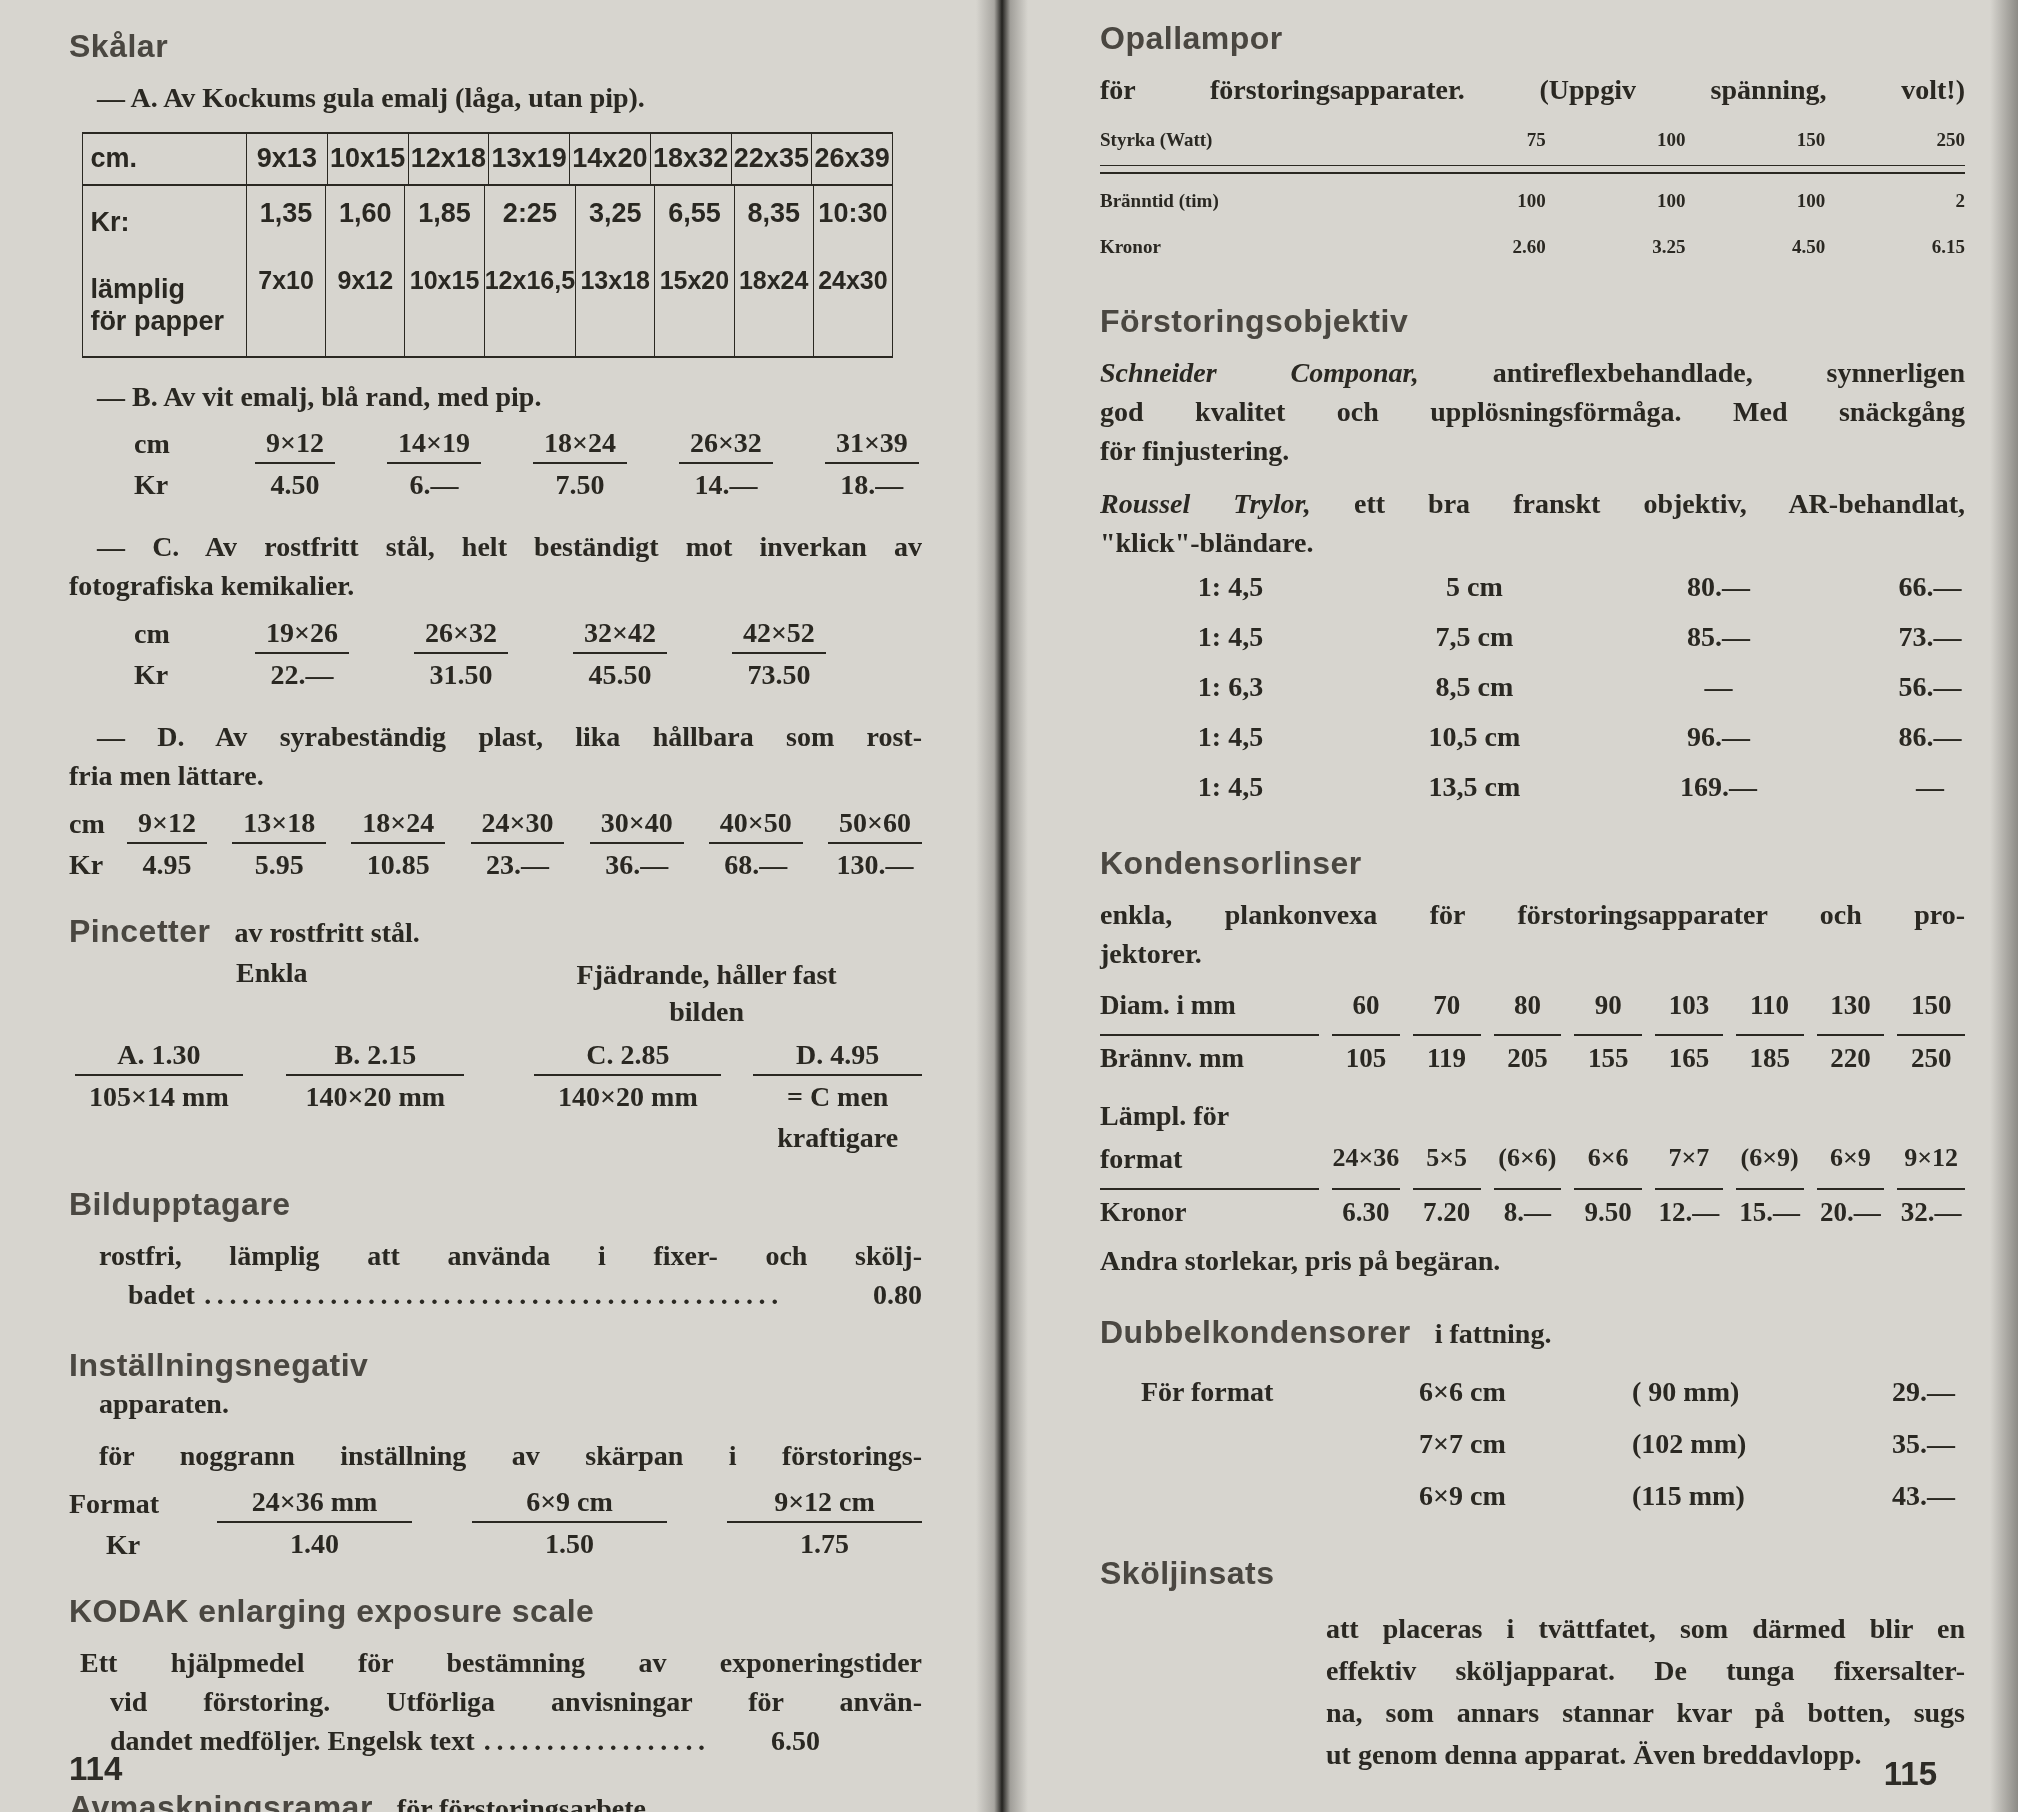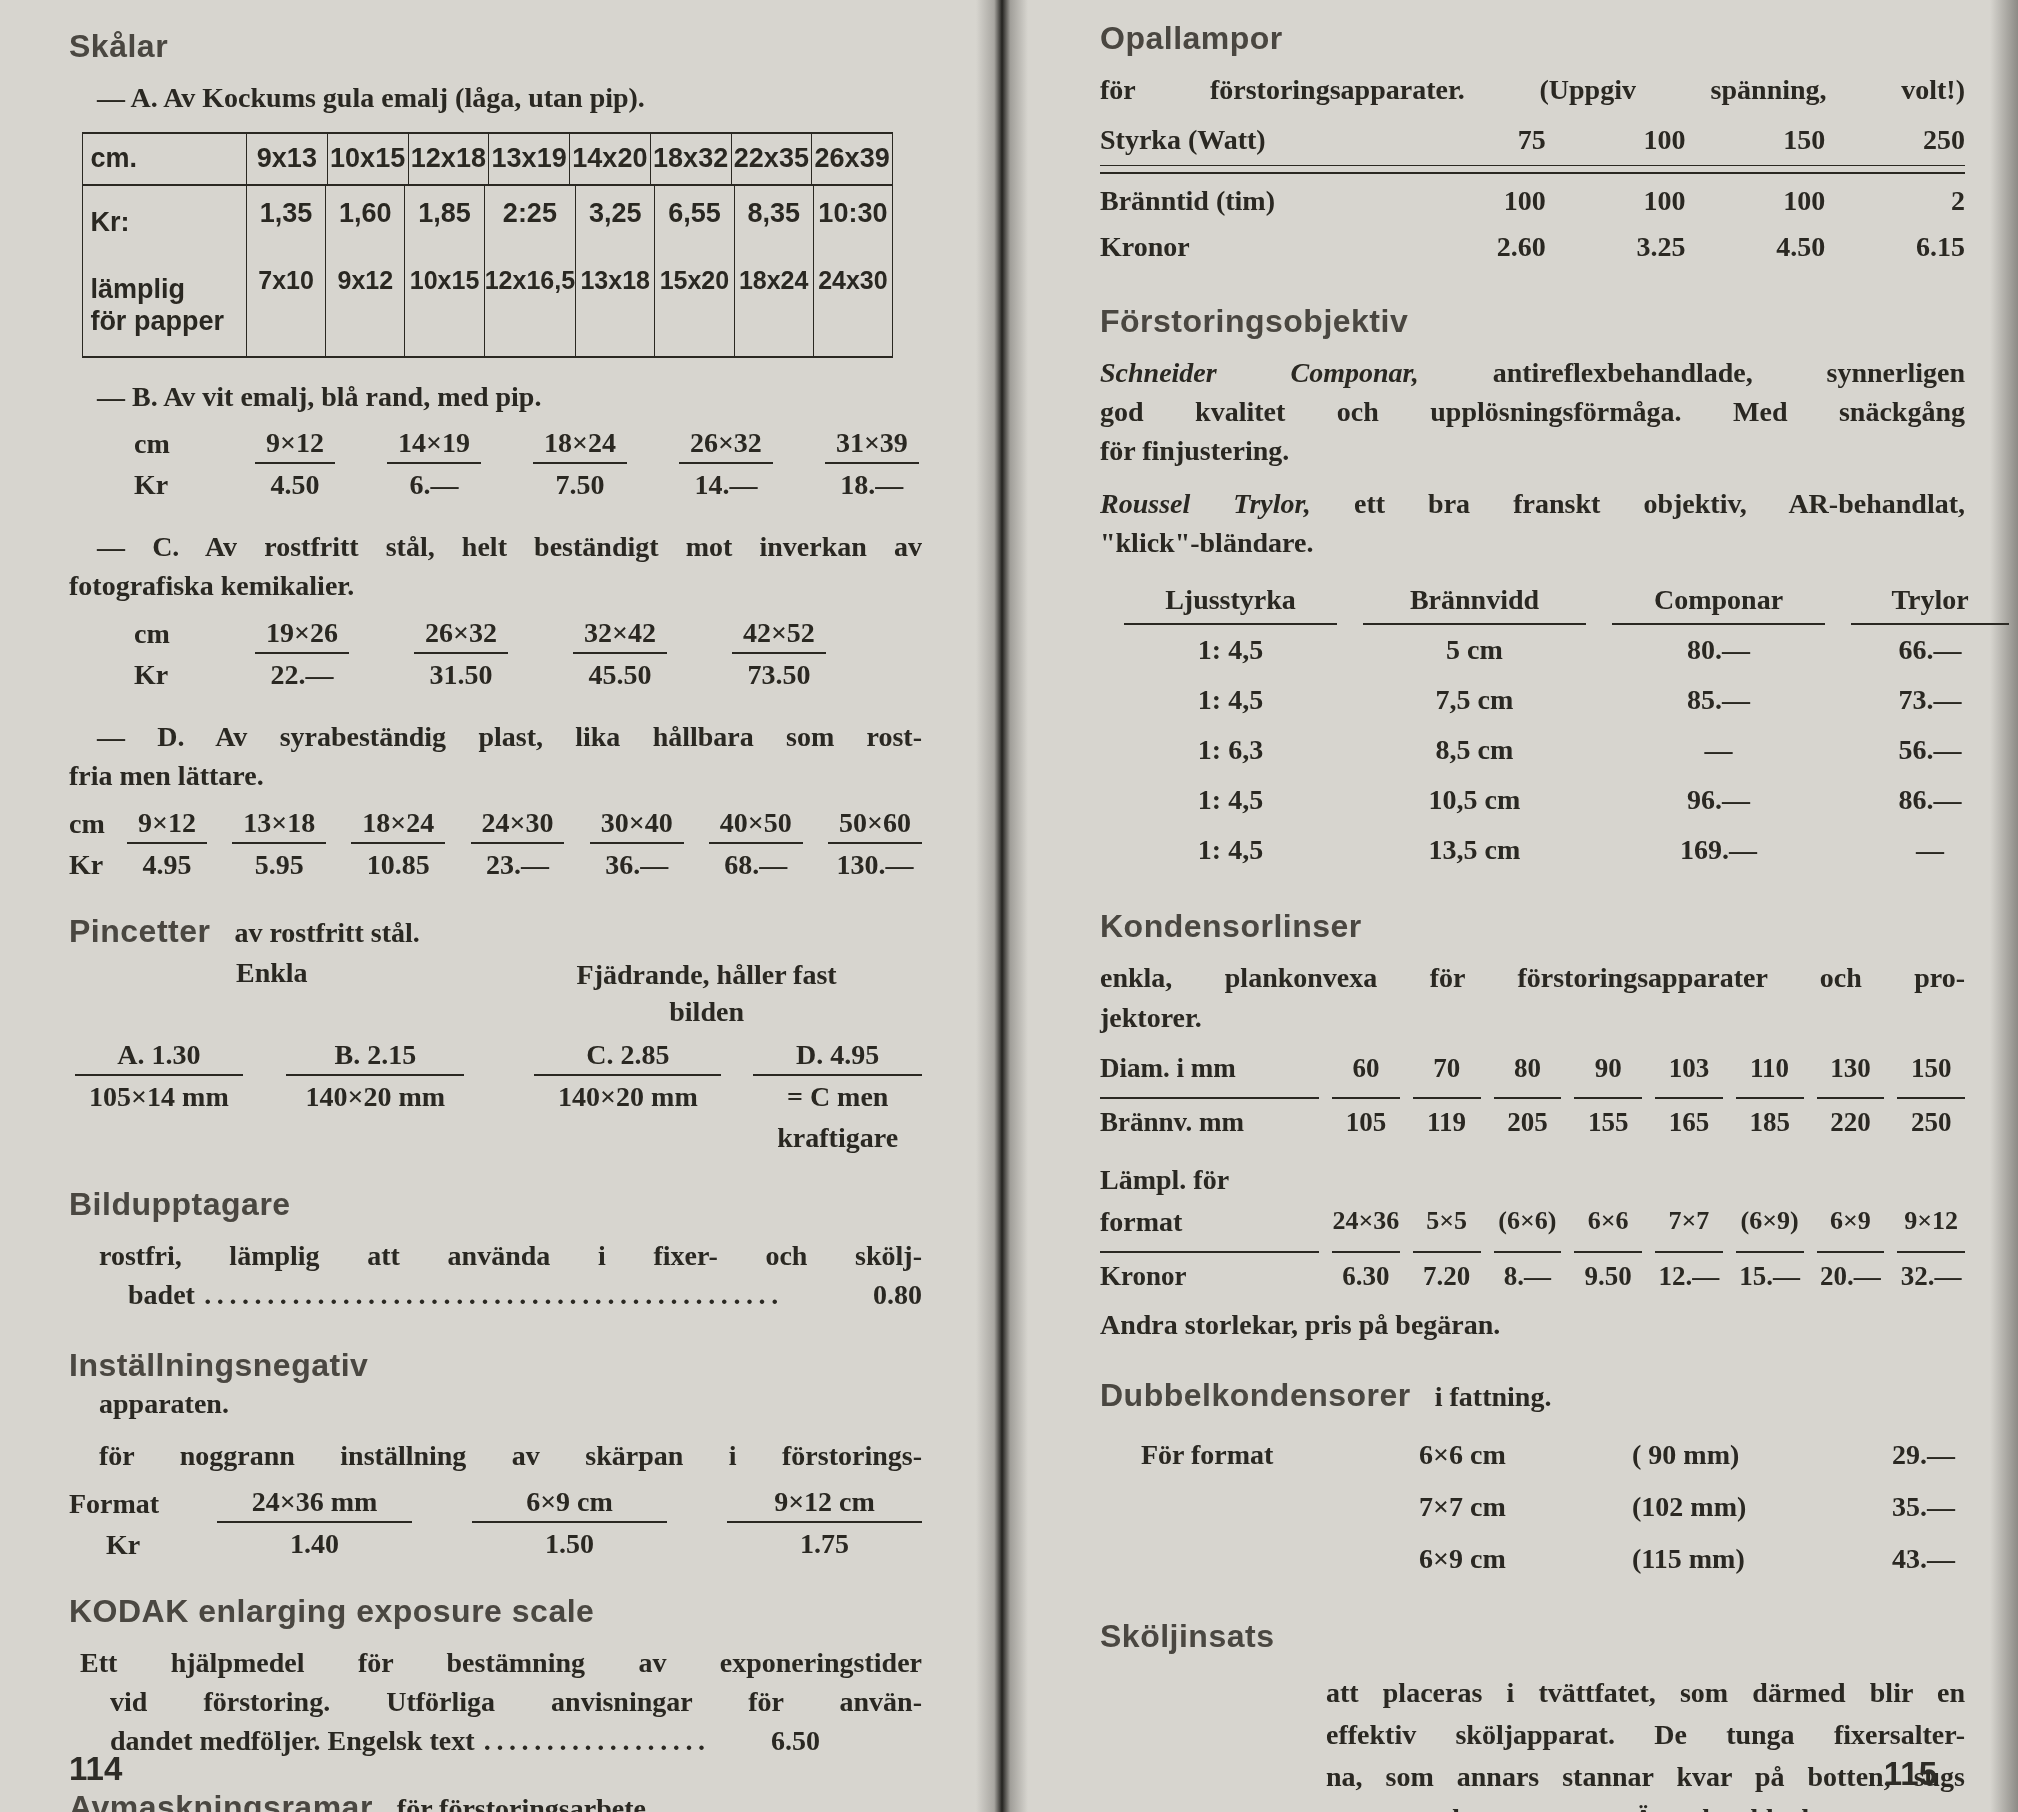--- a/index.html
+++ b/index.html
@@ -55,21 +55,21 @@
   .pinrow{display:flex;margin-top:5.6px;}
   .pinrow .stk:nth-child(1){margin-left:5.6px;width:176px;}
   .pinrow .stk:nth-child(2){margin-left:43px;width:186px;}
   .pinrow .stk:nth-child(3){margin-left:70px;width:195px;}
   .pinrow .stk:nth-child(4){margin-left:32px;width:176px;}
   .pinrow .stk .b{white-space:normal;}
   
   .inswrap{display:flex;margin-top:7.4px;}
   .insrow{display:flex;justify-content:space-between;flex:1;margin-left:37px;}
   
-  .gridO{display:grid;grid-template-columns:306px 1fr 1fr 1fr 1fr;font-weight:bold;font-size:28px;}
+  .gridO{display:grid;grid-template-columns:306px 1fr 1fr 1fr 1fr;font-weight:bold;font-size:19px;}
   .gridO .lbl{text-align:left;line-height:46px;}
   .gridO .c{text-align:right;line-height:46px;}
   .dblrule{height:6.5px;border-top:1.9px solid #2a2822;border-bottom:2.8px solid #2a2822;margin:1.9px 0 3.7px;}
   .grid4{display:grid;grid-template-columns:213px 223px 213px 158px;column-gap:26px;
      font-weight:bold;font-size:28px;margin-left:24px;}
   .grid4 .hd{text-align:center;border-bottom:2.8px solid #2a2822;padding-bottom:7.4px;}
   .grid4 .c{text-align:center;line-height:50px;}
   .grid9{display:grid;grid-template-columns:219px repeat(8,1fr);column-gap:13px;
      font-weight:bold;font-size:27px;}
   .grid9 .lbl{text-align:left;}
@@ -367,26 +367,20 @@
     <span>antireflexbehandlade, synnerligen</span>
   </div>
   <div class="t jline">god kvalitet och upplösningsförmåga. Med snäckgång</div>
   <div class="t">för finjustering.</div>
   <div class="t jline mt14">
     <span class="it">Roussel Trylor,</span>
     <span>ett bra franskt objektiv, AR-behandlat,</span>
   </div>
   <div class="t">"klick"-bländare.</div>
 
-  <div class="grid4 mt24">
-    <span class="hd">Ljusstyrka</span>
-    <span class="hd">Brännvidd</span>
-    <span class="hd">Componar</span>
-    <span class="hd">Trylor</span>
-  </div>
   <div>
       <div class="grid4">
       <span class="c">1: 4,5</span>
       <span class="c">5   cm</span>
       <span class="c">80.—</span>
       <span class="c">66.—</span>
     </div>
       <div class="grid4">
       <span class="c">1: 4,5</span>
       <span class="c">7,5 cm</span>

